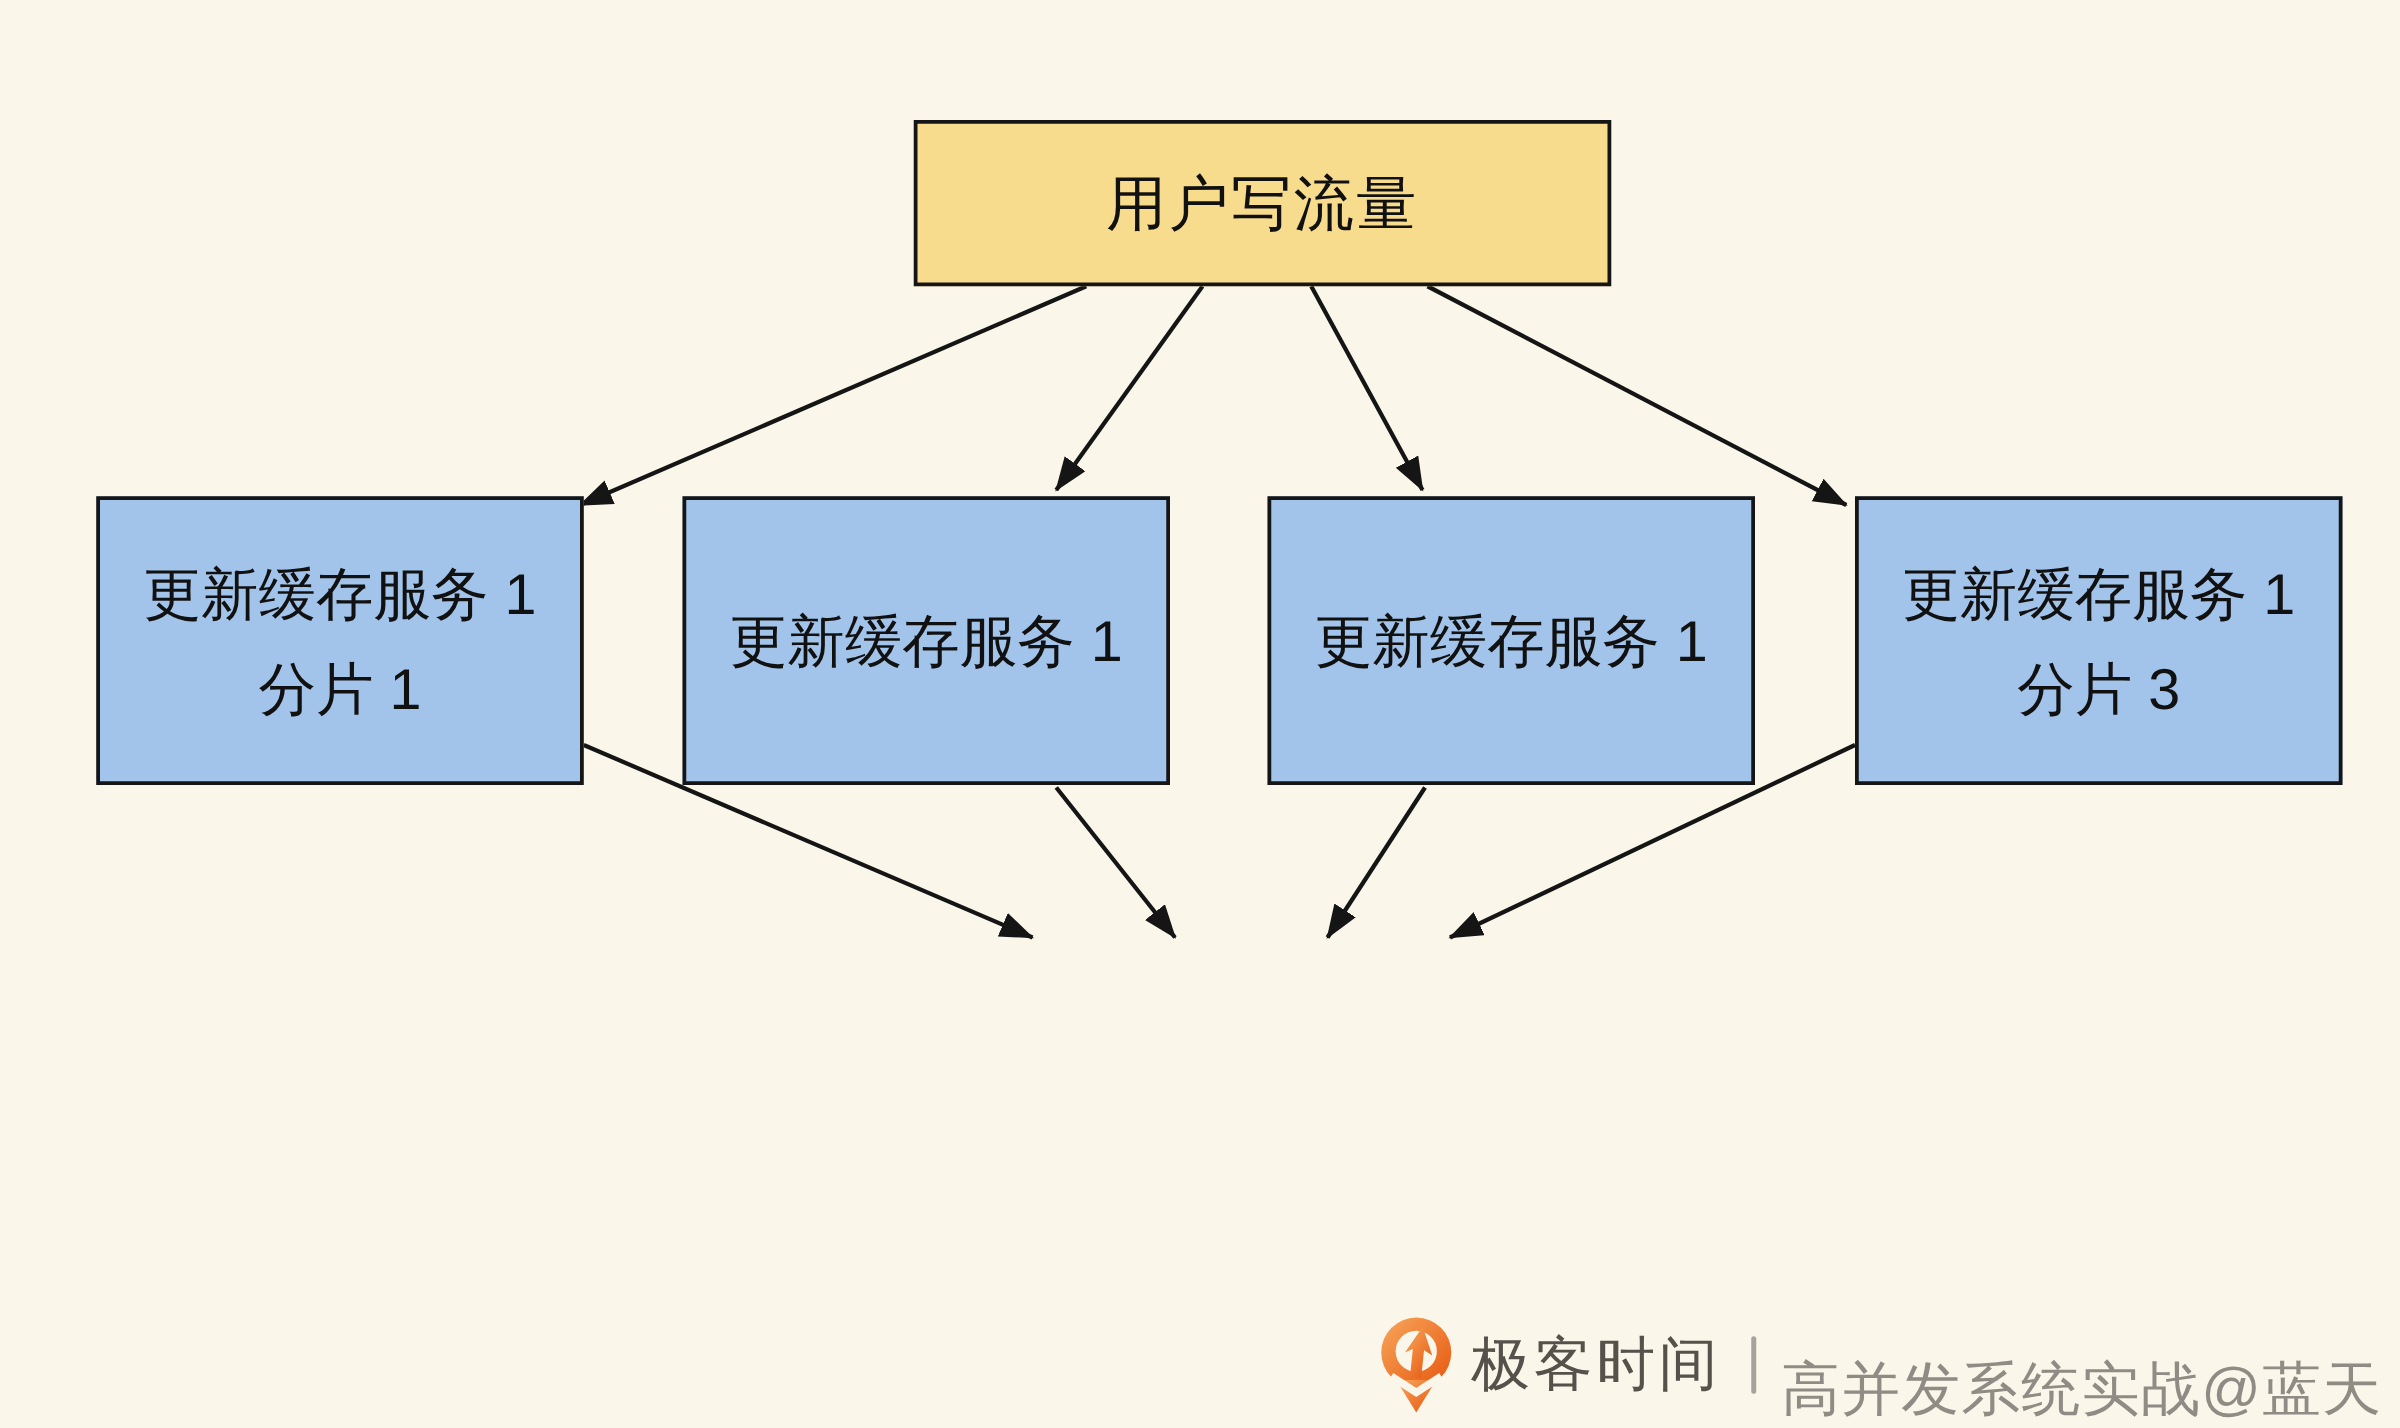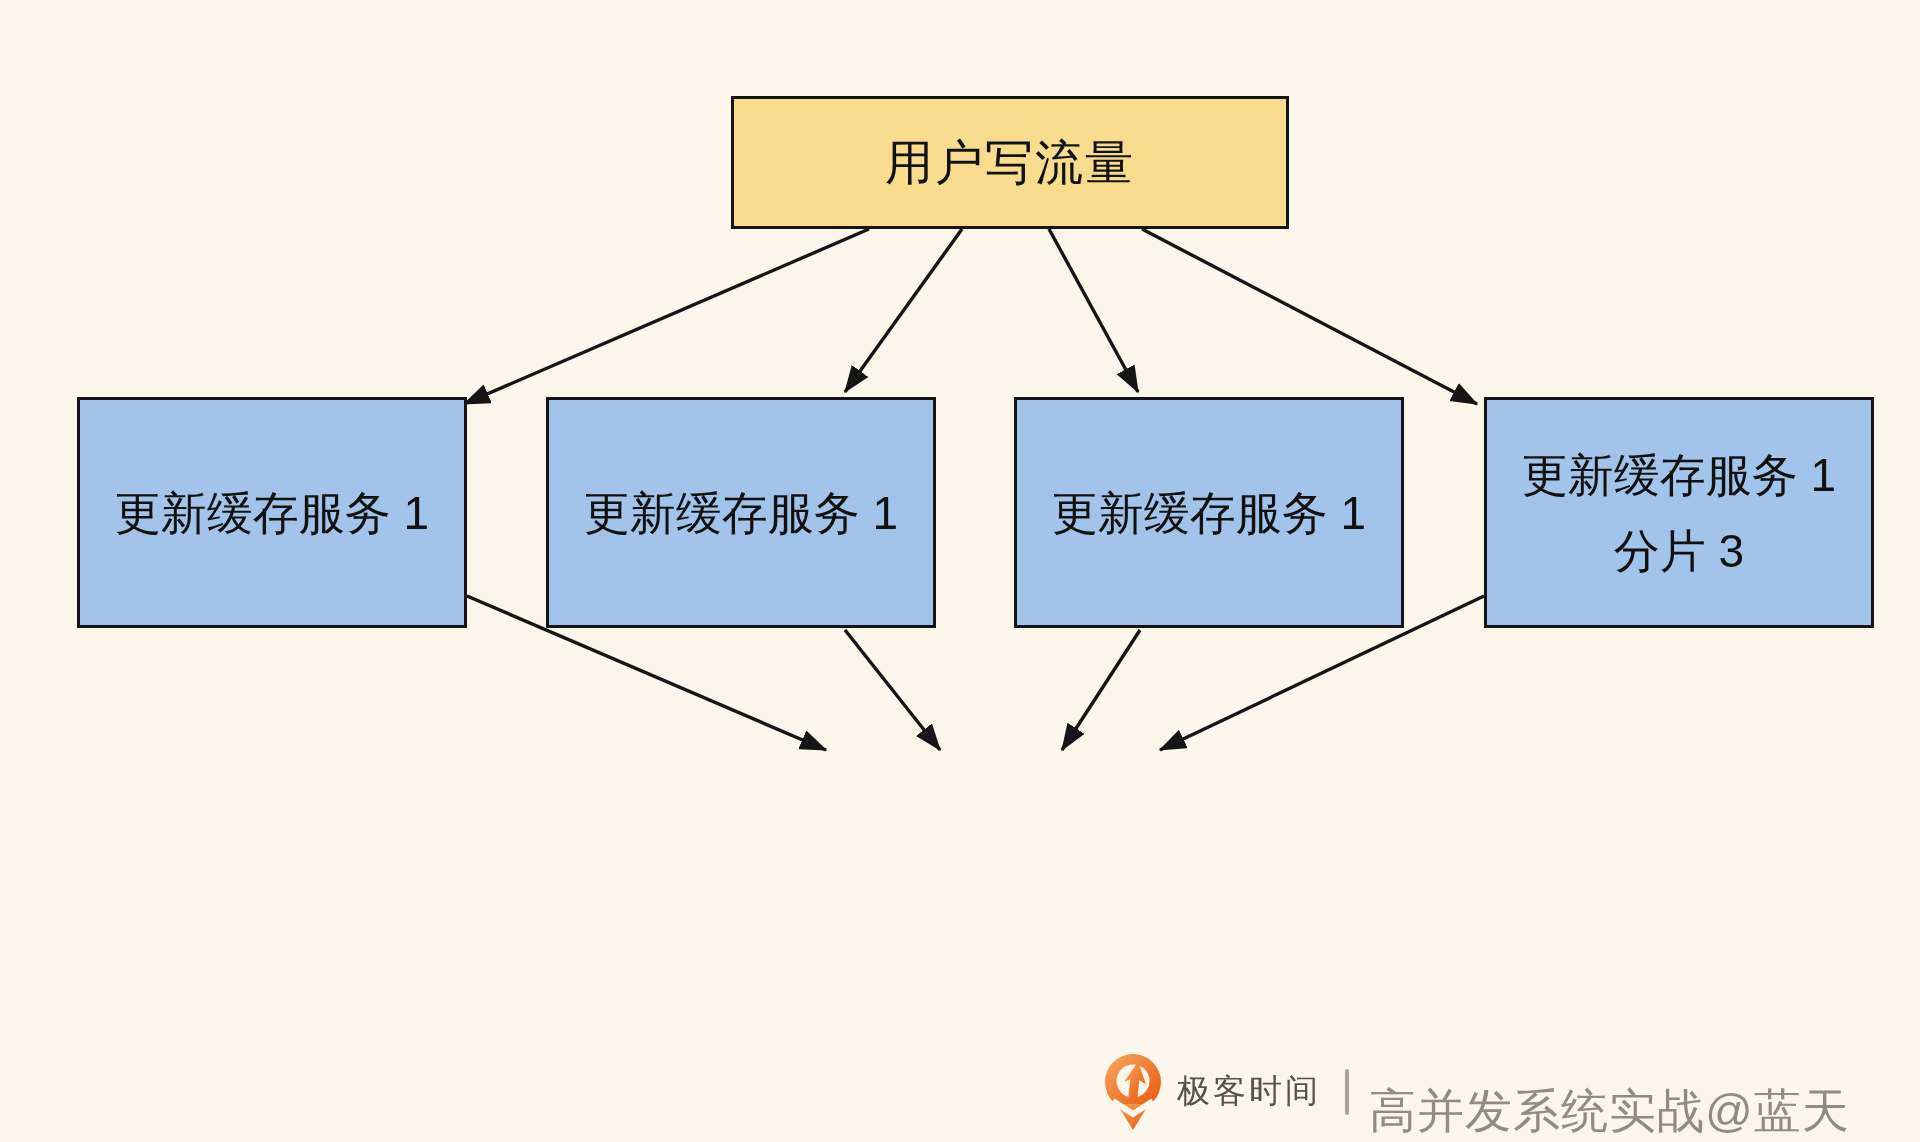--- a/index.html
+++ b/index.html
@@ -59,21 +59,21 @@
   .shard-3 { left: 1014px; }
   .shard-4 { left: 1484px; }
 
   .watermark {
     position: absolute; left: 1103px; top: 1040px;
     display: flex; align-items: center;
   }
   .wm-logo { width: 60px; height: 80px; flex: 0 0 auto; }
   .wm-brand {
     margin-left: 14px;
-    font-size: 33px; font-weight: 500;
+    font-size: 47px; font-weight: 500;
     color: var(--brand-text); letter-spacing: 3px;
     white-space: nowrap;
   }
   .wm-sep {
     width: 4px; height: 46px; border-radius: 2px;
     background: var(--separator);
     margin: 0 20px 0 24px;
   }
   .wm-credit {
     font-size: 47px; font-weight: 500;
@@ -104,20 +104,21 @@
         <line x1="1484" y1="596" x2="1160" y2="750" marker-end="url(#ah)"></line>
       </g>
   </svg>
 
   <div class="node node-source">
     <div class="line">用户写流量</div>
   </div>
 
   <div class="node node-shard shard-1">
     <div class="line">更新缓存服务 1</div>
+    <div class="line">分片 1</div>
   </div>
 
   <div class="node node-shard shard-2">
     <div class="line">更新缓存服务 1</div>
   </div>
 
   <div class="node node-shard shard-3">
     <div class="line">更新缓存服务 1</div>
   </div>
 

